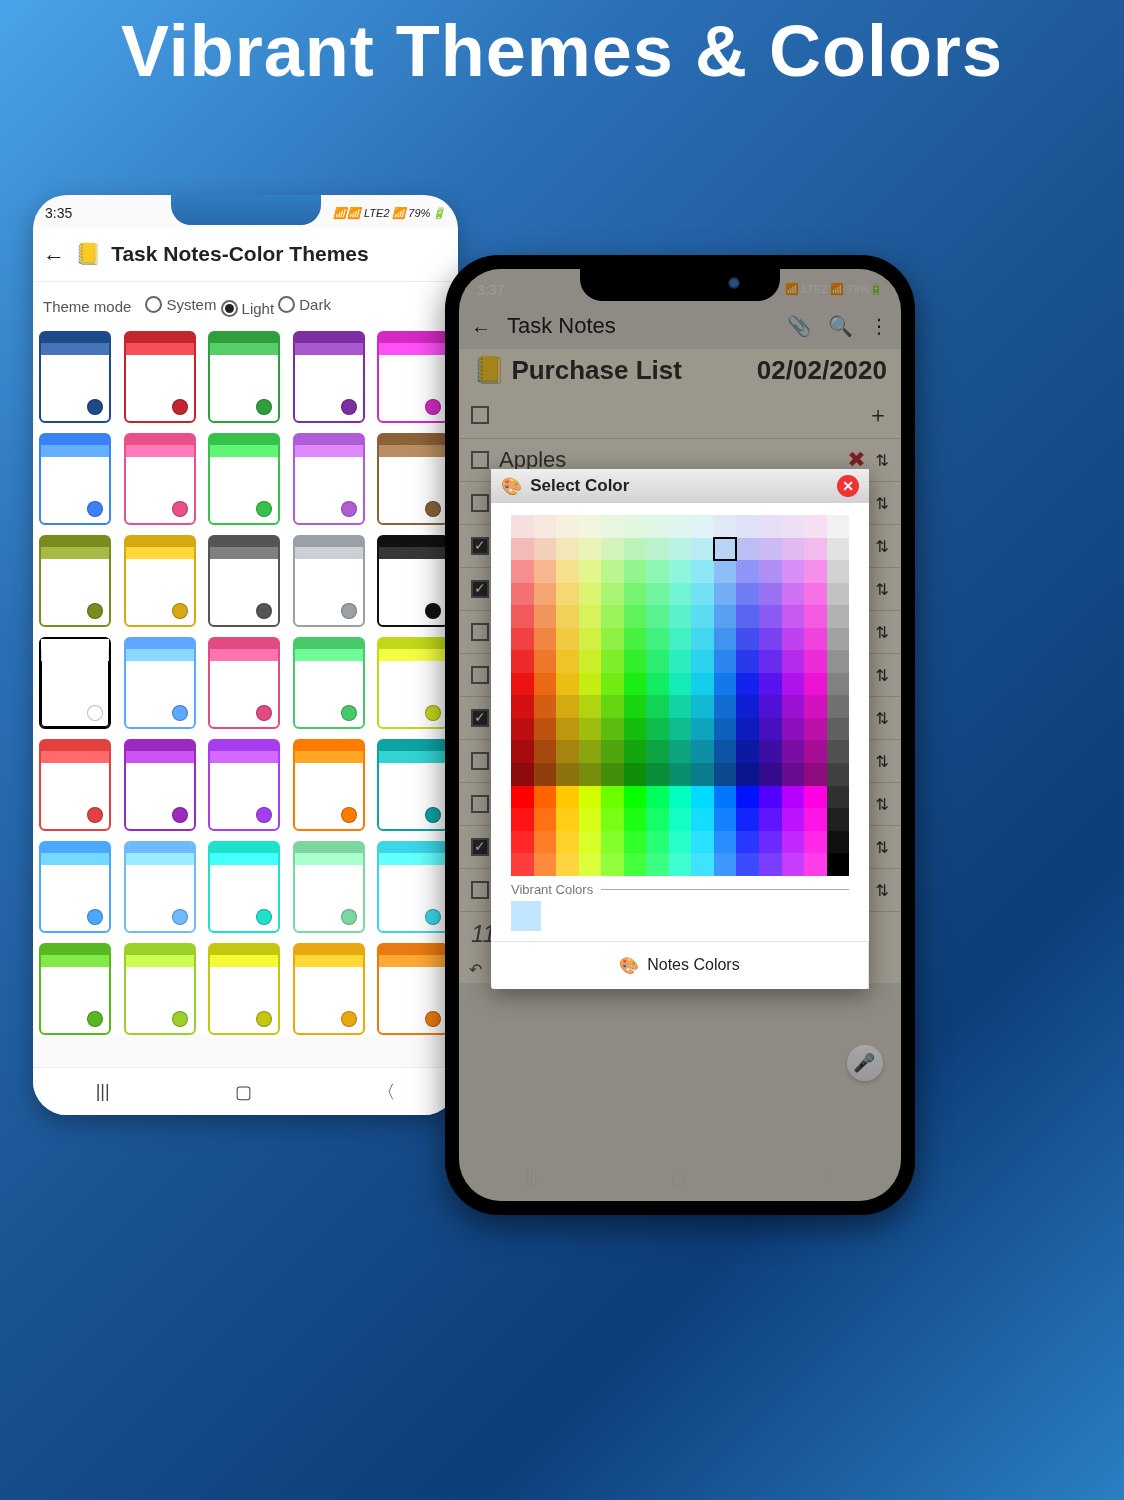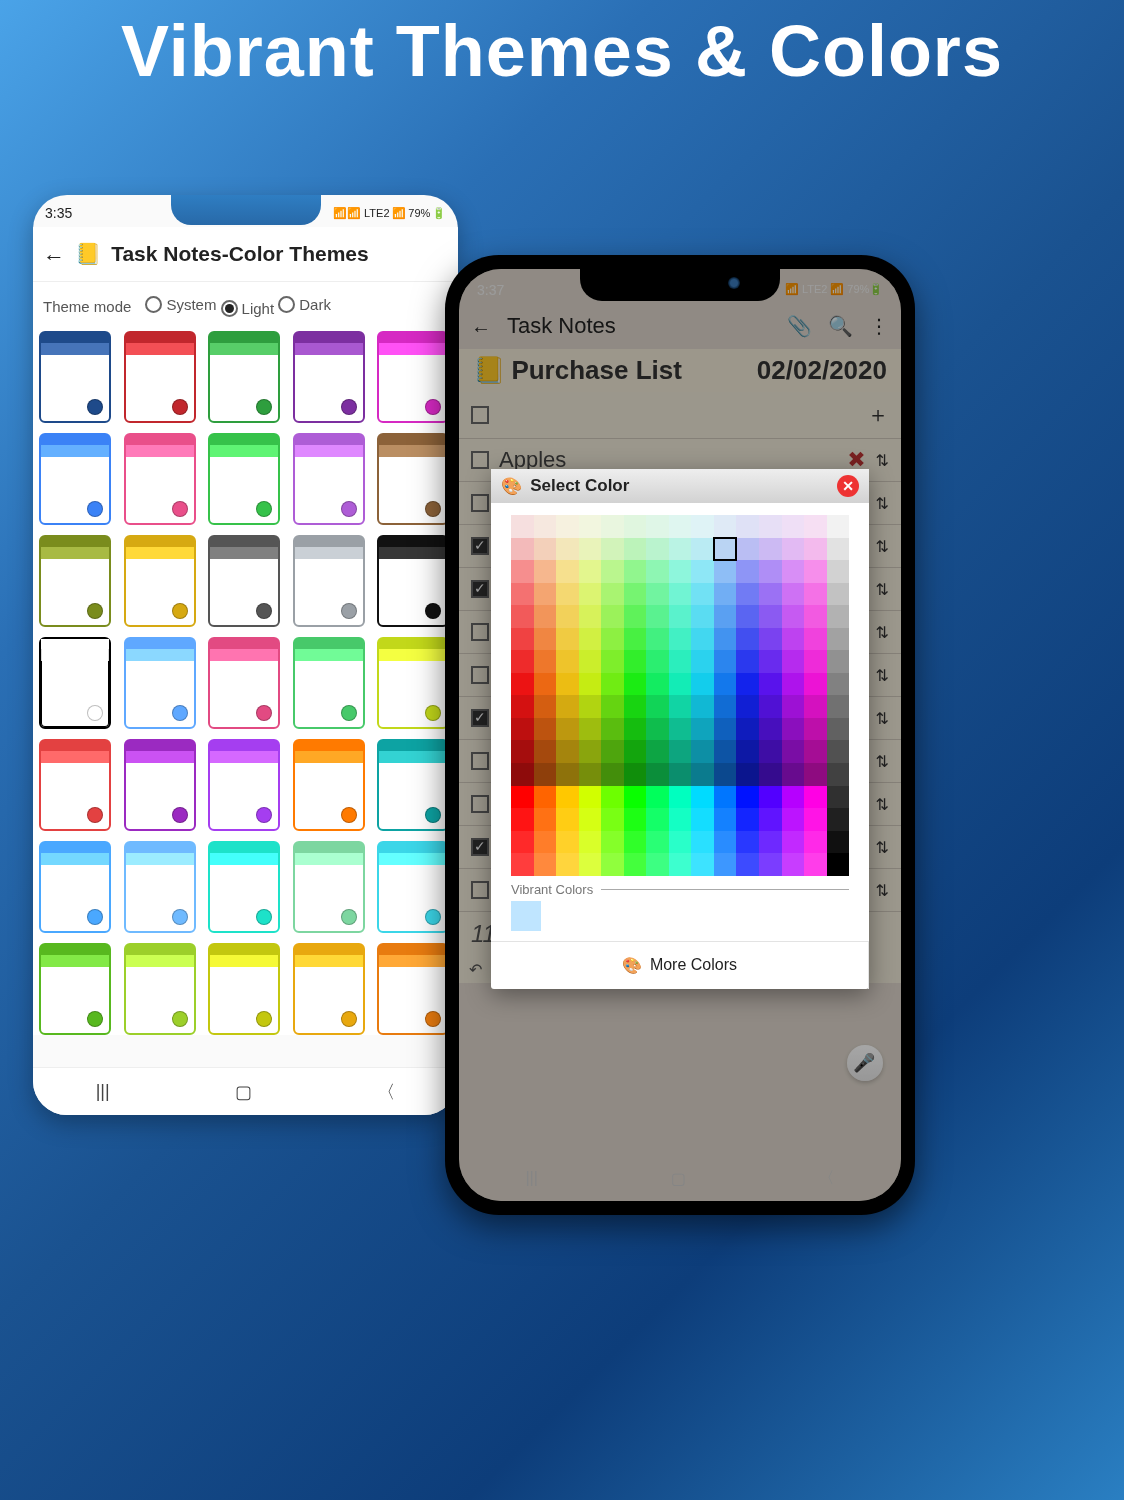--- a/index.html
+++ b/index.html
@@ -53,21 +53,21 @@
   }
   .p1-status {
     display: flex;
     justify-content: space-between;
     padding: 4px 12px 0;
     font-size: 14px;
     color: #222;
     height: 32px;
     align-items: center;
   }
-  .p1-status .ri { display:flex; align-items:center; gap:2px; font-size:11px;}
+  .p1-status .ri { display:flex; align-items:center; gap:2px; font-size:11px;font-style:italic;}
   .p1-app-title {
     display: flex;
     align-items: center;
     gap: 10px;
     padding: 14px 10px 14px 10px;
     font-size: 21px;
     font-weight: 600;
     color: #222;
     border-bottom: 1px solid #eee;
     background:#fff;
@@ -838,21 +838,21 @@
       <div class="recent-lbl">
         <span data-name="recent-colors-label">Vibrant Colors</span>
         <hr>
       </div>
       <div class="recent-row" id="recent-row" data-name="recent-colors-row">
           <div class="recent-sw" data-name="recent-color-swatch" style="background: rgb(191, 229, 255);"></div>
         </div>
       <div class="dialog-btns" data-name="dialog-buttons">
         <div data-name="more-colors-button">
           <span data-name="palette-icon">🎨</span>
-          <span>More Colors</span>
+          <span>Notes Colors</span>
         </div>
       </div>
     </div>
 
     <div class="p2-navbar" data-name="android-navbar">
       <span data-name="nav-recent-icon">|||</span>
       <span data-name="nav-home-icon">▢</span>
       <span data-name="nav-back-icon">〈</span>
     </div>
   </div>

